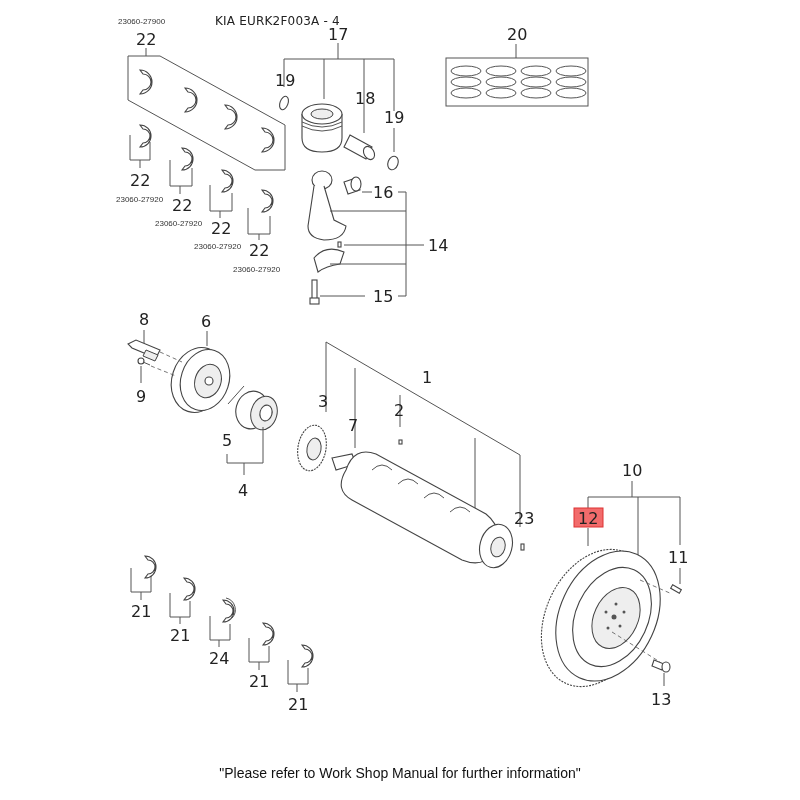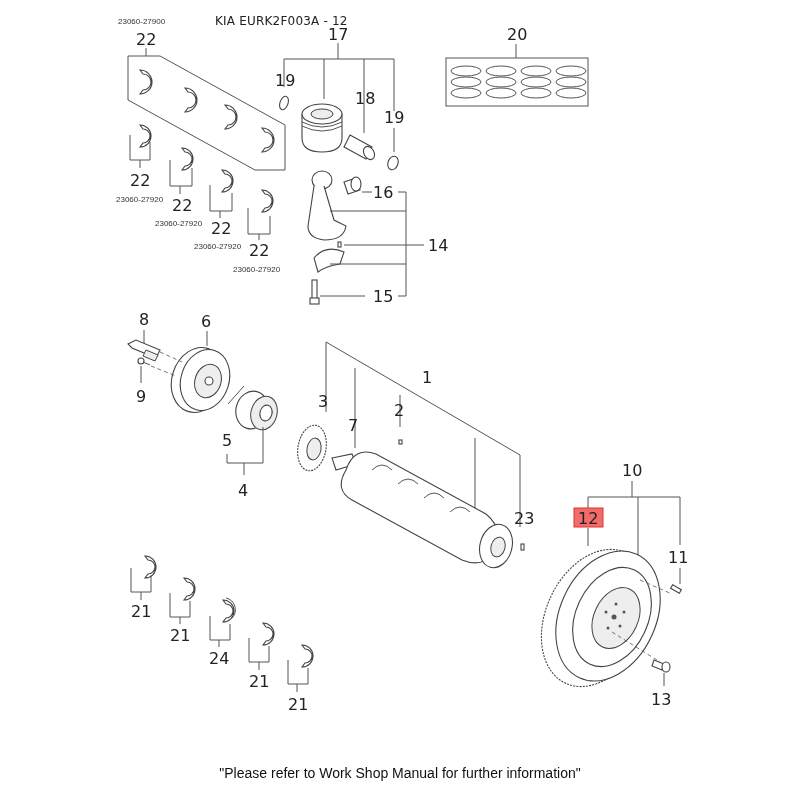--- a/index.html
+++ b/index.html
@@ -11,21 +11,21 @@
   svg text.pn { font-family: "Liberation Sans", sans-serif; font-size: 8px; fill: #333; }
   .ln { stroke: #555; stroke-width: 1; fill: none; }
   .part { stroke: #444; stroke-width: 1.1; fill: #fff; }
   .partg { stroke: #444; stroke-width: 1; fill: #eee; }
   .dash { stroke: #555; stroke-width: 0.8; stroke-dasharray: 4 3; fill: none; }
   .hl { fill: #f26b6b; stroke: #d33; stroke-width: 1; }
 </style>
 </head>
 <body>
 
-<div class="title">KIA EURK2F003A - 12</div>
+<div class="title">KIA EURK2F003A - 4</div>
 
 <svg id="diagram" width="800" height="800" viewBox="0 0 800 800">
 
   <g>
     <text class="pn" x="118" y="24">23060-27900</text>
     <text class="num" x="136" y="45">22</text>
     <line class="ln" x1="146" y1="48" x2="146" y2="56"></line>
     <polygon class="ln" points="128,56 160,56 285,125 285,170 255,170 128,100"></polygon>
     <g>
       <path class="part" d="M140,70 a12,12 0 1,1 0,24 l3,-4 a8,8 0 1,0 0,-16 z"></path>

